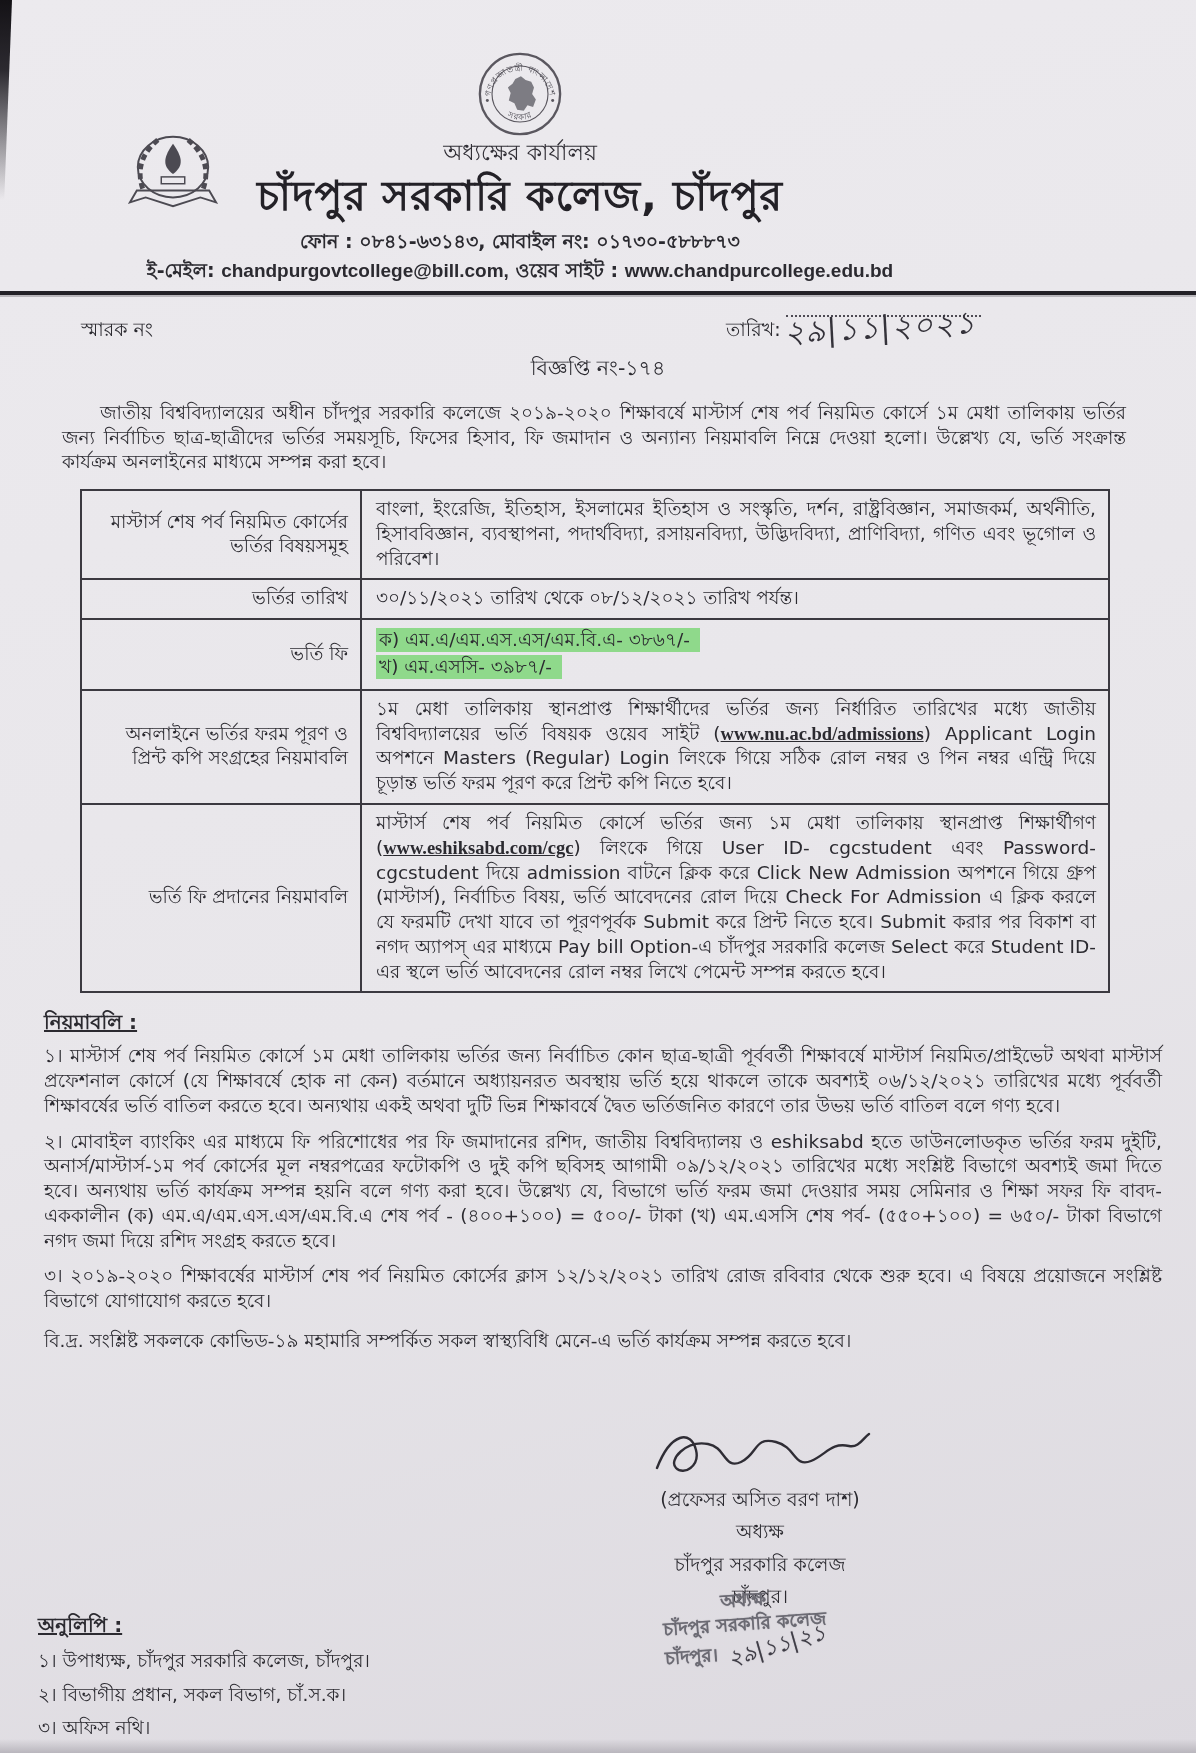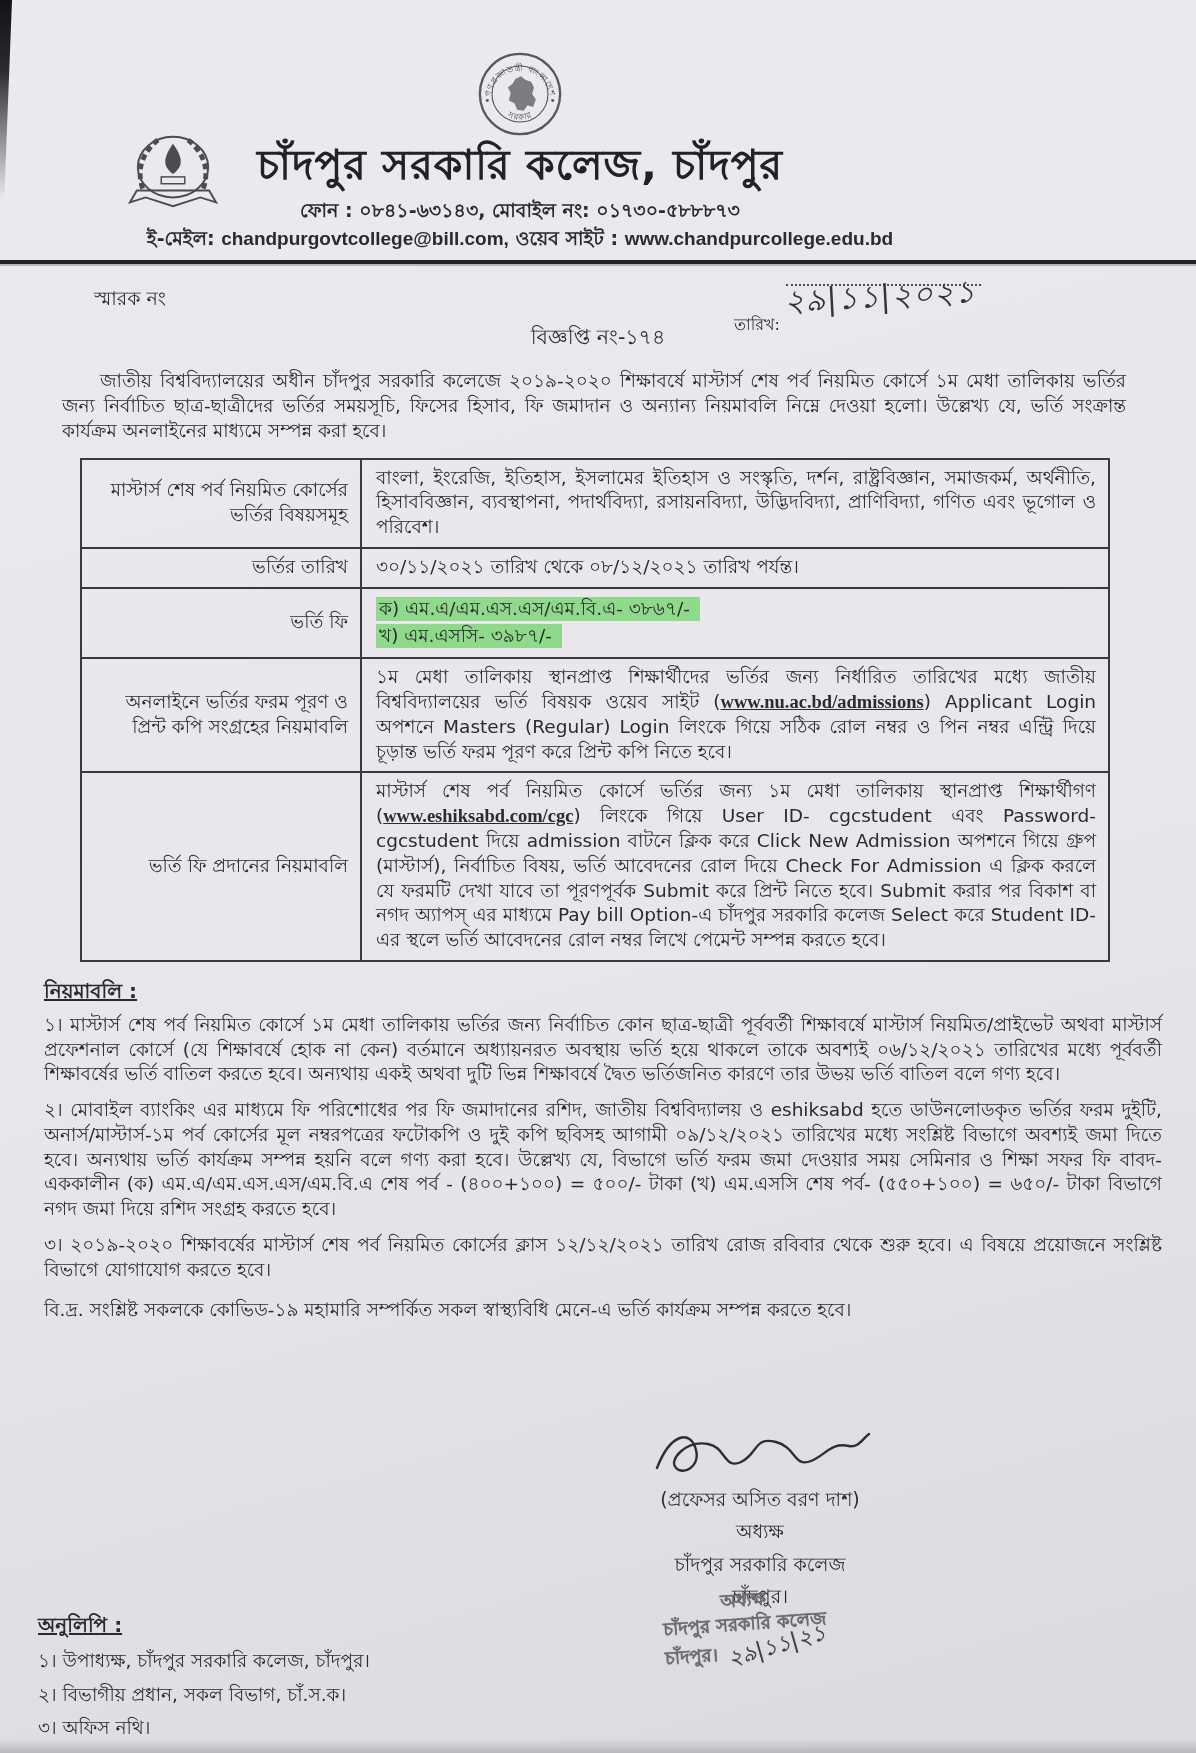--- a/index.html
+++ b/index.html
@@ -22,23 +22,23 @@
   .office{font-size:22px;margin-top:2px;color:#312f36;}
   .college{font-size:41px;font-weight:bold;margin:2px 0 0 0;color:#232127;letter-spacing:1px;}
   .phone{font-size:19px;margin-top:5px;font-weight:600;}
   .contact{font-size:19px;margin-top:3px;font-weight:600;padding-bottom:8px;}
   .contact .latin{font-family:"Liberation Sans",sans-serif;}
   .logo{position:absolute;left:118px;top:128px;}
   .divider{border-top:4px solid #232127;box-shadow:0 2px 0 rgba(35,33,39,.25);}
 
   
   .memo-row{position:relative;height:52px;margin-top:6px;}
-  .memo-label{position:absolute;left:94px;top:16px;font-size:19px;}
+  .memo-label{position:absolute;left:81px;top:16px;font-size:19px;}
   .date-wrap{position:absolute;left:726px;top:0;width:270px;height:52px;}
-  .date-label{position:absolute;left:8px;top:16px;font-size:16px;margin-top:28px;}
+  .date-label{position:absolute;left:0;top:16px;font-size:19px;}
   .date-dots{position:absolute;left:60px;top:14px;width:195px;border-top:2.5px dotted #4e4b54;}
   .date-hand{position:absolute;left:58px;top:6px;font-size:31px;font-style:italic;
     transform:rotate(-3deg);font-family:"DejaVu Serif","Liberation Serif",serif;
     letter-spacing:1px;color:#34323a;}
 
   .notice-no{text-align:center;font-size:20.5px;margin-top:2px;}
   .intro{margin:18px 70px 0 62px;text-align:justify;text-indent:38px;}
 
   
   .grid{margin:14px 0 0 80px;width:1030px;border-collapse:collapse;}
@@ -95,20 +95,21 @@
         </defs>
         <circle cx="45" cy="45" r="43" fill="none" stroke="#5a575f" stroke-width="2.5"></circle>
         <circle cx="45" cy="45" r="30" fill="none" stroke="#5a575f" stroke-width="1.2"></circle>
         <path d="M40,29 l6,-3 5,4 6,2 3,6 -2,7 4,6 -3,8 -6,-2 -4,6 -7,-1 -3,-7 -6,-3 2,-8 -3,-6 5,-4 Z" fill="#6a6870" opacity="0.85"></path>
         <circle cx="10" cy="52" r="1.6" fill="#5a575f"></circle>
           <circle cx="80" cy="52" r="1.6" fill="#5a575f"></circle>
         <text class="sealtxt"><textPath href="#arcT" startOffset="50%" text-anchor="middle">গণপ্রজাতন্ত্রী বাংলাদেশ</textPath></text>
         <text class="sealtxt"><textPath href="#arcB" startOffset="50%" text-anchor="middle">সরকার</textPath></text>
       </svg>
     </div>
+    <div class="office">অধ্যক্ষের কার্যালয়</div>
     <h1 class="college">চাঁদপুর সরকারি কলেজ, চাঁদপুর</h1>
     <div class="phone">ফোন : ০৮৪১-৬৩১৪৩, মোবাইল নং: ০১৭৩০-৫৮৮৮৭৩</div>
     <div class="contact">
       <span>ই-মেইল:</span>
       <span class="latin">chandpurgovtcollege@bill.com,</span>
       <span>ওয়েব সাইট :</span>
       <span class="latin">www.chandpurcollege.edu.bd</span>
     </div>
   </header>
   <div class="divider"></div>

